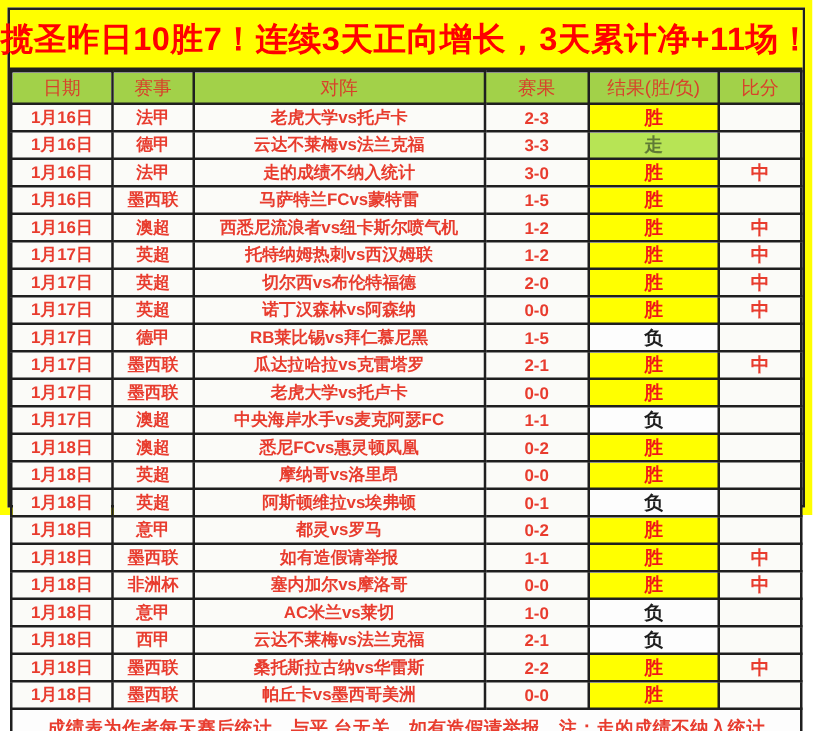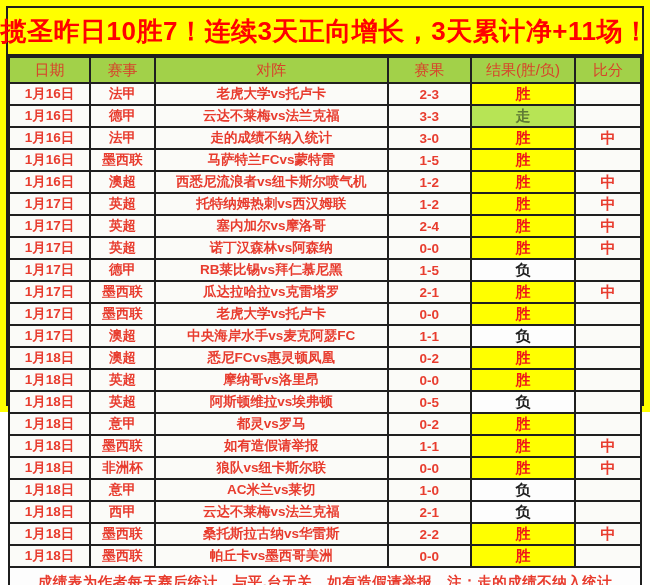--- a/index.html
+++ b/index.html
@@ -151,22 +151,22 @@
             <td class="c0">1月17日</td>
             <td class="c1">英超</td>
             <td class="c2">托特纳姆热刺vs西汉姆联</td>
             <td class="c3">1-2</td>
             <td class="c4 res-win">胜</td>
             <td class="c5">中</td>
           </tr>
           <tr>
             <td class="c0">1月17日</td>
             <td class="c1">英超</td>
-            <td class="c2">塞内加尔vs摩洛哥</td>
-            <td class="c3">2-4</td>
+            <td class="c2">切尔西vs布伦特福德</td>
+            <td class="c3">2-0</td>
             <td class="c4 res-win">胜</td>
             <td class="c5">中</td>
           </tr>
           <tr>
             <td class="c0">1月17日</td>
             <td class="c1">英超</td>
             <td class="c2">诺丁汉森林vs阿森纳</td>
             <td class="c3">0-0</td>
             <td class="c4 res-win">胜</td>
             <td class="c5">中</td>
@@ -216,21 +216,21 @@
             <td class="c1">英超</td>
             <td class="c2">摩纳哥vs洛里昂</td>
             <td class="c3">0-0</td>
             <td class="c4 res-win">胜</td>
             <td class="c5"></td>
           </tr>
           <tr>
             <td class="c0">1月18日</td>
             <td class="c1">英超</td>
             <td class="c2">阿斯顿维拉vs埃弗顿</td>
-            <td class="c3">0-5</td>
+            <td class="c3">0-1</td>
             <td class="c4 res-lose">负</td>
             <td class="c5"></td>
           </tr>
           <tr>
             <td class="c0">1月18日</td>
             <td class="c1">意甲</td>
             <td class="c2">都灵vs罗马</td>
             <td class="c3">0-2</td>
             <td class="c4 res-win">胜</td>
             <td class="c5"></td>
@@ -239,21 +239,21 @@
             <td class="c0">1月18日</td>
             <td class="c1">墨西联</td>
             <td class="c2">如有造假请举报</td>
             <td class="c3">1-1</td>
             <td class="c4 res-win">胜</td>
             <td class="c5">中</td>
           </tr>
           <tr>
             <td class="c0">1月18日</td>
             <td class="c1">非洲杯</td>
-            <td class="c2">狼队vs纽卡斯尔联</td>
+            <td class="c2">塞内加尔vs摩洛哥</td>
             <td class="c3">0-0</td>
             <td class="c4 res-win">胜</td>
             <td class="c5">中</td>
           </tr>
           <tr>
             <td class="c0">1月18日</td>
             <td class="c1">意甲</td>
             <td class="c2">AC米兰vs莱切</td>
             <td class="c3">1-0</td>
             <td class="c4 res-lose">负</td>

